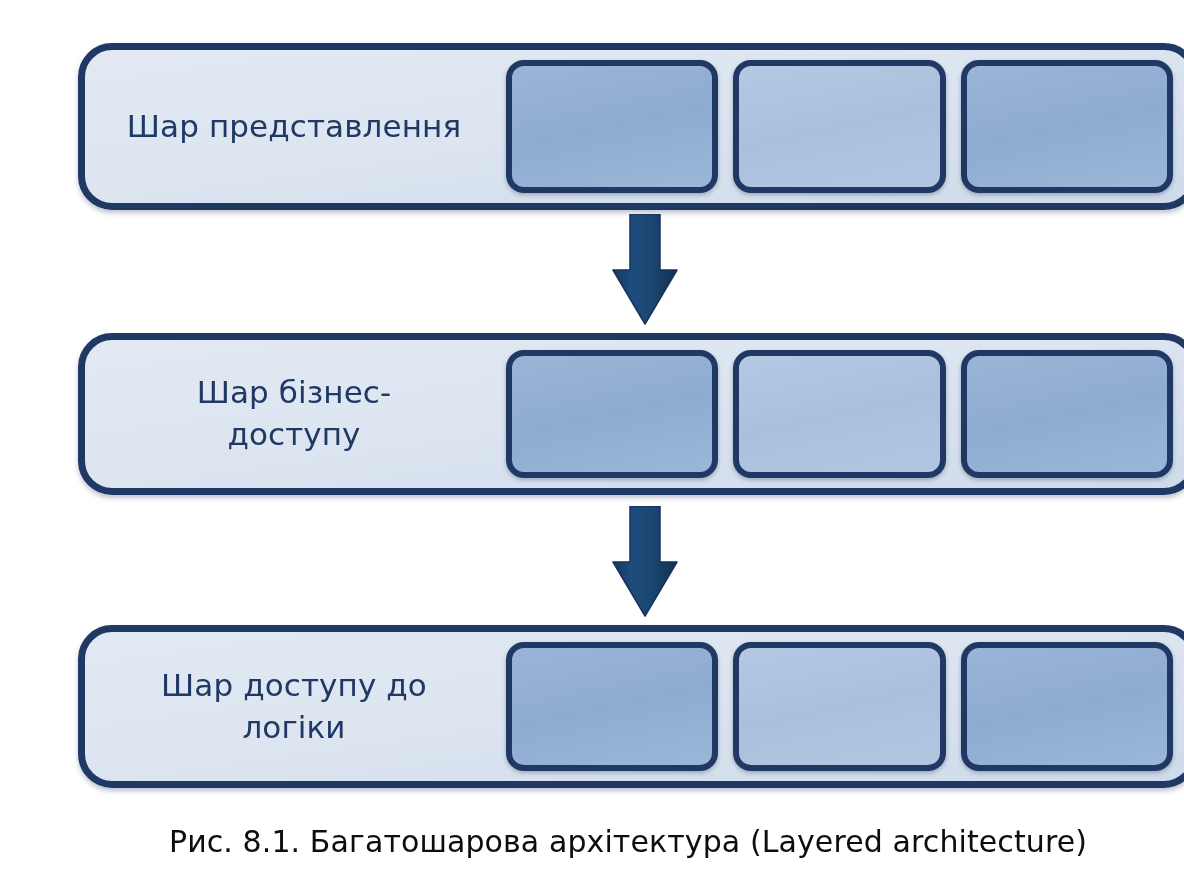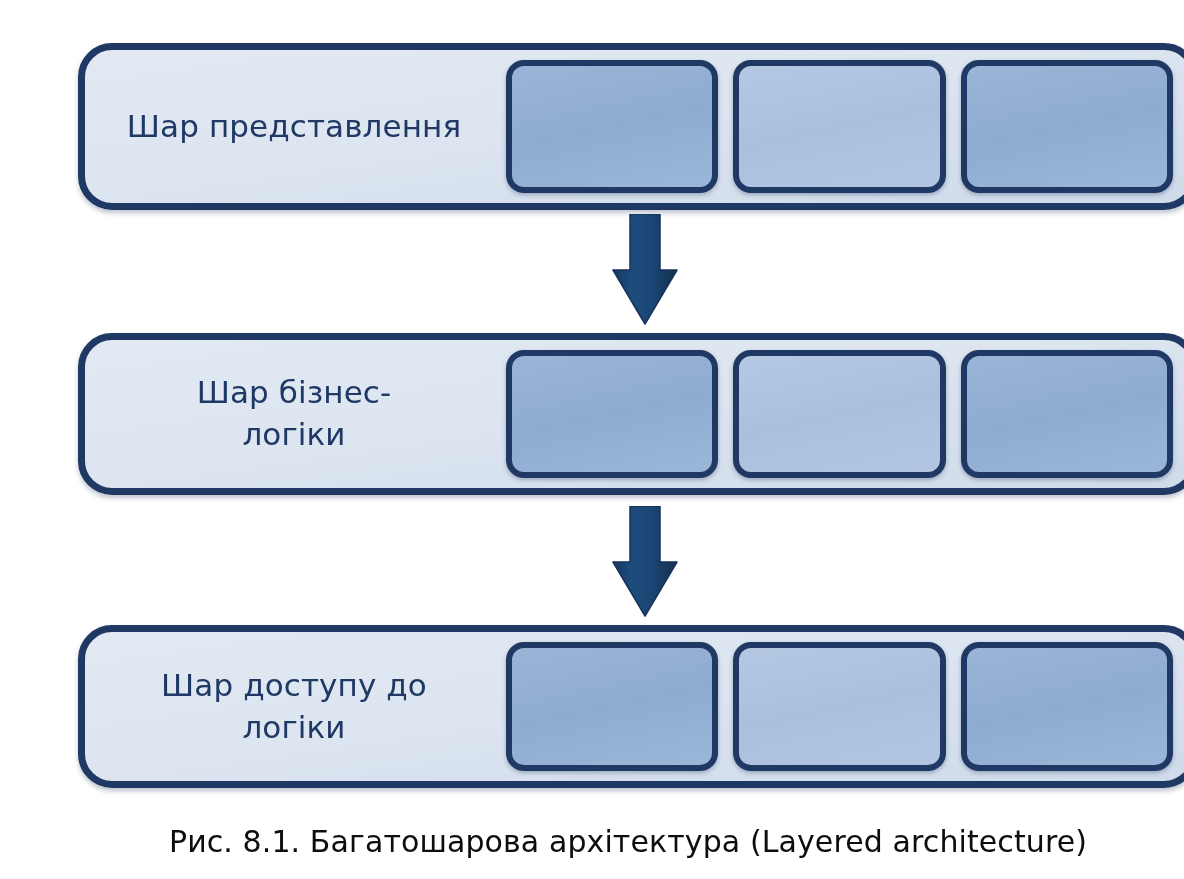--- a/index.html
+++ b/index.html
@@ -121,21 +121,21 @@
           <stop offset="62%" stop-color="#1a4572"></stop>
           <stop offset="100%" stop-color="#13304f"></stop>
         </linearGradient>
       </defs>
       <polygon points="21,0 51,0 51,56 68,56 36,110 4,56 21,56" fill="url(#arrowGrad1)" stroke="#16325a" stroke-width="1.5" stroke-linejoin="round"></polygon>
     </svg>
   </div>
 
   <div class="layer layer-2">
     <div class="layer-label">Шар бізнес-
-логіки</div>
+доступу</div>
     <div class="boxes">
       <div class="inner-box"></div>
       <div class="inner-box light"></div>
       <div class="inner-box"></div>
     </div>
   </div>
 
   <div class="arrow arrow-2">
     <svg width="72" height="112" viewBox="0 0 72 112" xmlns="http://www.w3.org/2000/svg">
       <defs>

